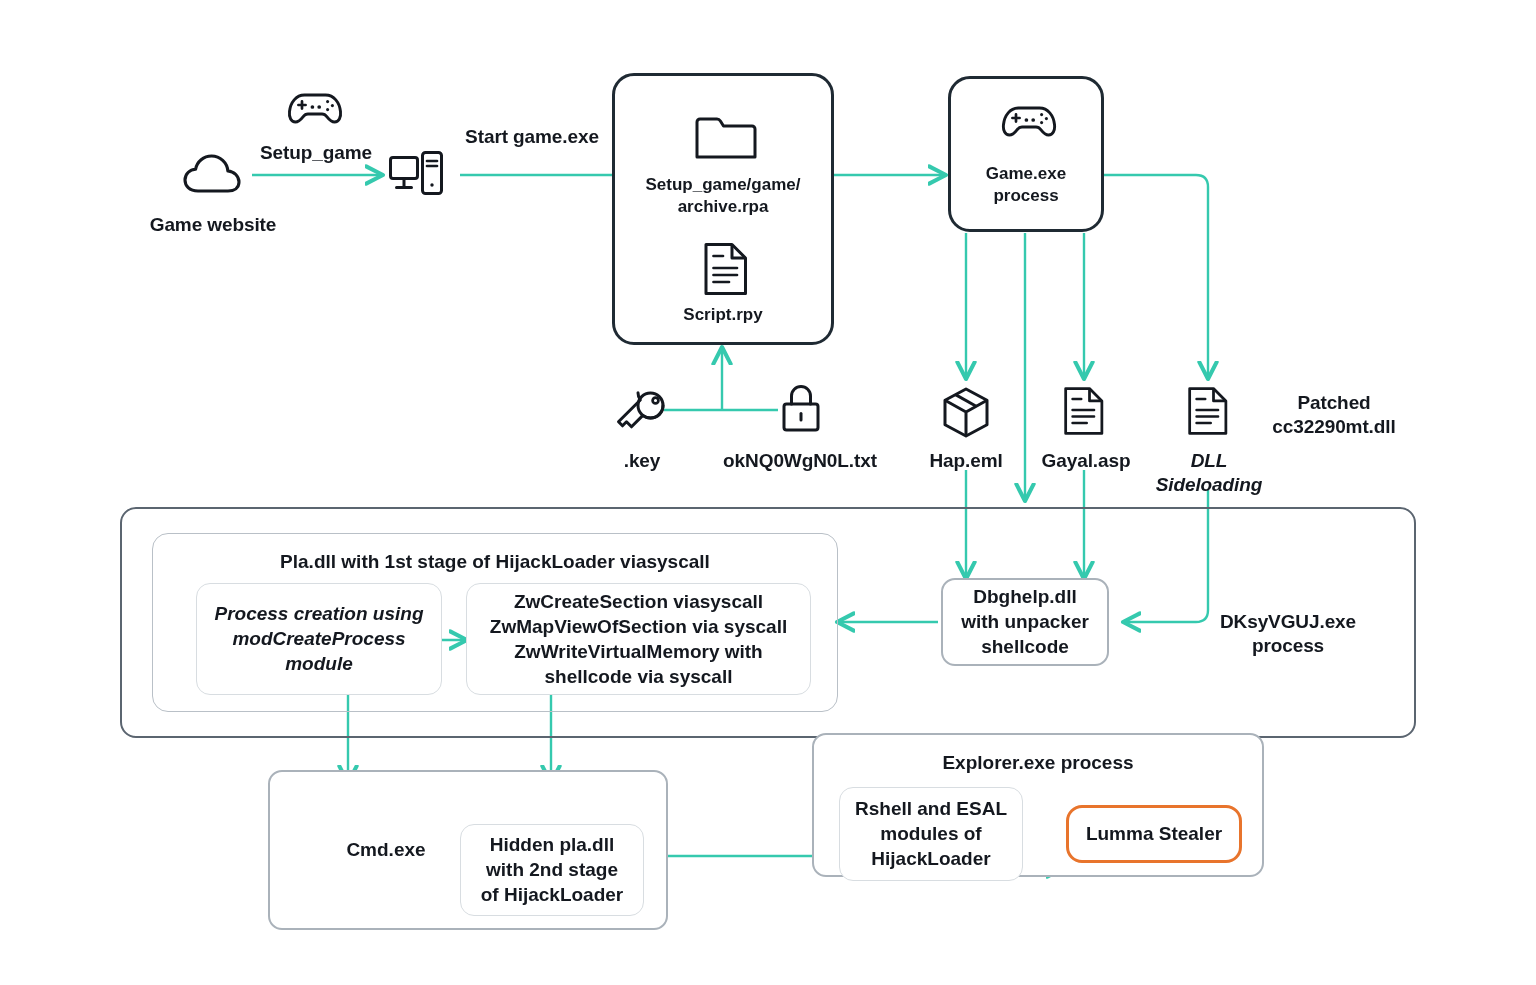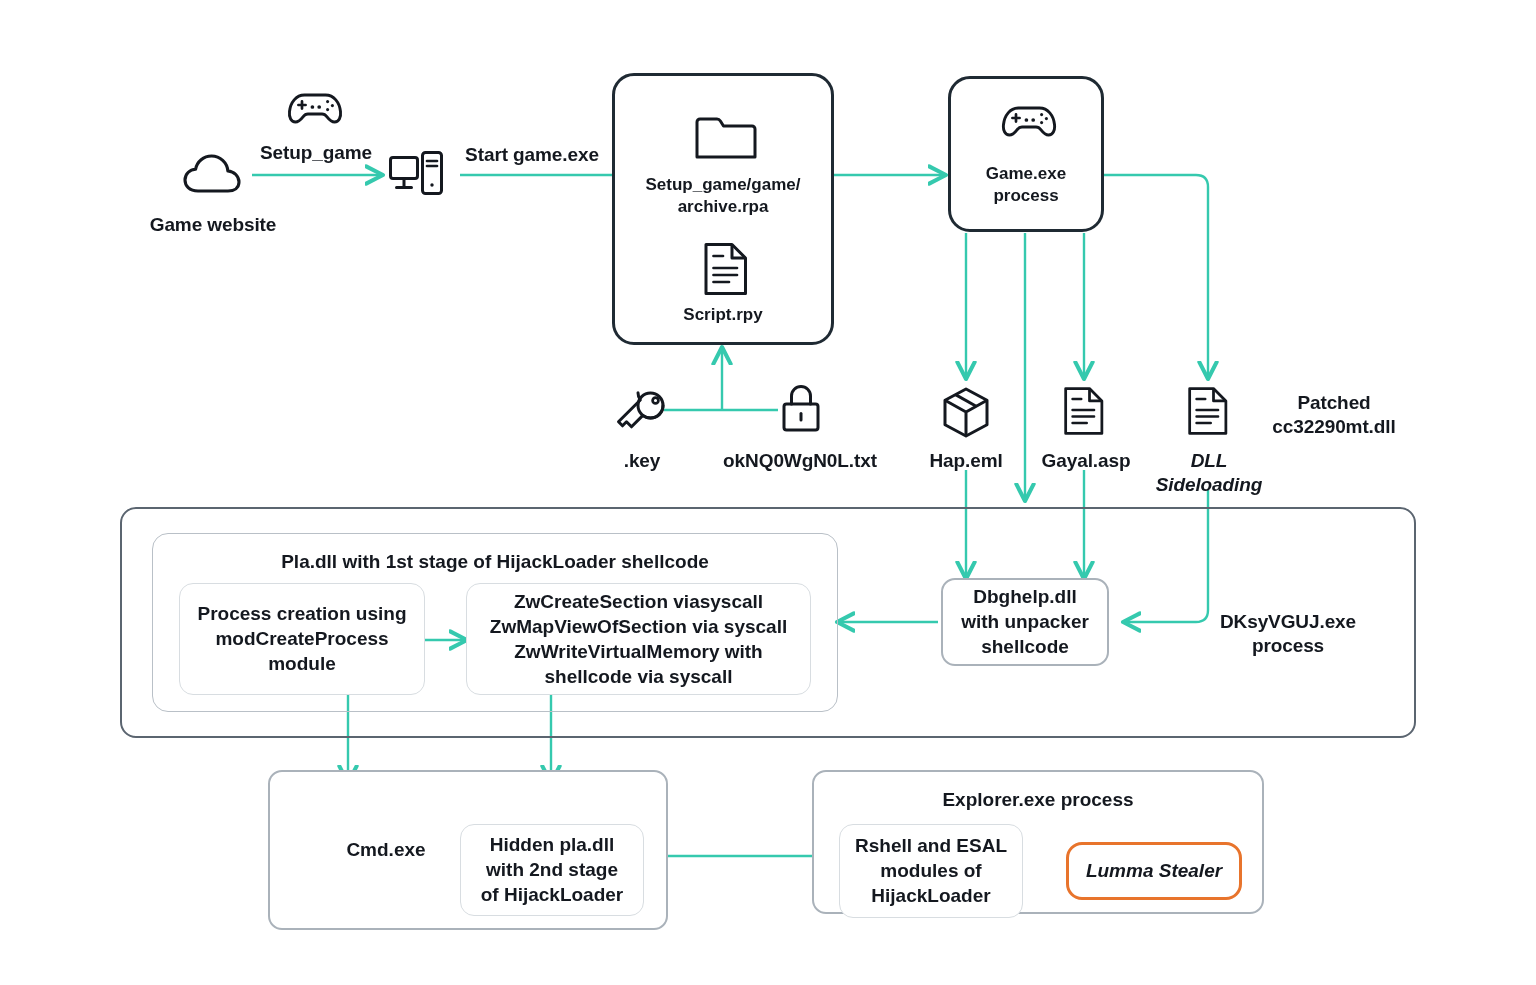--- a/index.html
+++ b/index.html
@@ -148,21 +148,21 @@
   <div class="icon" style="left:388px; top:150px;">
     <svg width="56" height="48" viewBox="0 0 56 48">
       <rect x="2.5" y="7.5" width="27" height="21" rx="2.5" fill="none" stroke="#14181f" stroke-width="3"></rect>
       <path d="M16 28.5 L16 37 M8.5 37.5 L23.5 37.5" stroke="#14181f" stroke-width="3" stroke-linecap="round"></path>
       <rect x="34.5" y="2.5" width="19" height="41" rx="3" fill="none" stroke="#14181f" stroke-width="3"></rect>
       <path d="M39 11 L49 11 M39 16 L49 16" stroke="#14181f" stroke-width="2.7" stroke-linecap="round"></path>
       <circle cx="44" cy="35" r="1.7" fill="#14181f"></circle>
     </svg>
   </div>
 
-  <div class="lbl f16" style="left:408px; top:143px; width:248px;">Start game.exe</div>
+  <div class="lbl f16" style="left:408px; top:125px; width:248px;">Start game.exe</div>
 
   <div class="box box-dark" style="left:612px; top:73px; width:222px; height:272px;">
     <div class="icon" style="left:79px; top:37px;">
       <svg width="64" height="50" viewBox="0 0 64 50">
         <path d="M3 44 L3 9 C3 7.3 4.3 6 6 6 L23 6 C24.6 6 25.6 6.8 26.4 8 L29.5 13 L58 13 C59.7 13 61 14.3 61 16 L61 44 Z" fill="none" stroke="#14181f" stroke-width="3" stroke-linejoin="round"></path>
       </svg>
     </div>
     <div class="box-label f17" style="top:98px;">Setup_game/game/
 archive.rpa</div>
 
@@ -237,24 +237,24 @@
   </div>
   <div class="lbl f16" style="left:1142px; top:449px; width:134px;font-style:italic;">DLL
 Sideloading</div>
 
   <div class="lbl f16" style="left:1243px; top:391px; width:182px;">Patched
 cc32290mt.dll</div>
 
   <div class="box box-outer" style="left:120px; top:507px; width:1296px; height:231px;"></div>
 
   <div class="box box-mid" style="left:152px; top:533px; width:686px; height:179px;">
-    <div class="box-label f16" style="top:16px;">Pla.dll with 1st stage of HijackLoader shellcode</div>
-  </div>
-
-  <div class="box box-inner" style="left:179px; top:583px; width:246px; height:112px;">
+    <div class="box-label f16" style="top:16px;">Pla.dll with 1st stage of HijackLoader viasyscall</div>
+  </div>
+
+  <div class="box box-inner" style="left:196px; top:583px; width:246px; height:112px;font-style:italic;">
     <div class="center-label f16">Process creation using
 modCreateProcess
 module</div>
   </div>
 
   <div class="box box-inner" style="left:466px; top:583px; width:345px; height:112px;">
     <div class="center-label f16">ZwCreateSection viasyscall
 ZwMapViewOfSection via syscall
 ZwWriteVirtualMemory with
 shellcode via syscall</div>
@@ -271,27 +271,27 @@
 
   <div class="box box-grey" style="left:268px; top:770px; width:400px; height:160px;">
     <div class="abs f16" style="left:26px; top:50%; transform:translateY(-50%); width:180px; text-align:center; font-weight:700;">Cmd.exe</div>
     <div class="box box-inner" style="left:190px; top:52px; width:184px; height:92px;">
       <div class="center-label f16">Hidden pla.dll
 with 2nd stage
 of HijackLoader</div>
     </div>
   </div>
 
-  <div class="box box-grey" style="left:812px; top:770px; width:452px; height:144px;">
+  <div class="box box-grey" style="left:812px; top:733px; width:452px; height:144px;">
     <div class="box-label f16" style="top:16px;">Explorer.exe process</div>
 
     <div class="box box-inner" style="left:25px; top:52px; width:184px; height:94px;">
       <div class="center-label f16">Rshell and ESAL
 modules of
 HijackLoader</div>
     </div>
 
-    <div class="box box-orange" style="left:252px; top:70px; width:176px; height:58px;font-style:italic;">
+    <div class="box box-orange" style="left:252px; top:70px; width:176px; height:58px;">
       <div class="center-label f16">Lumma Stealer</div>
     </div>
   </div>
 
 </div>
 
 </body></html>

